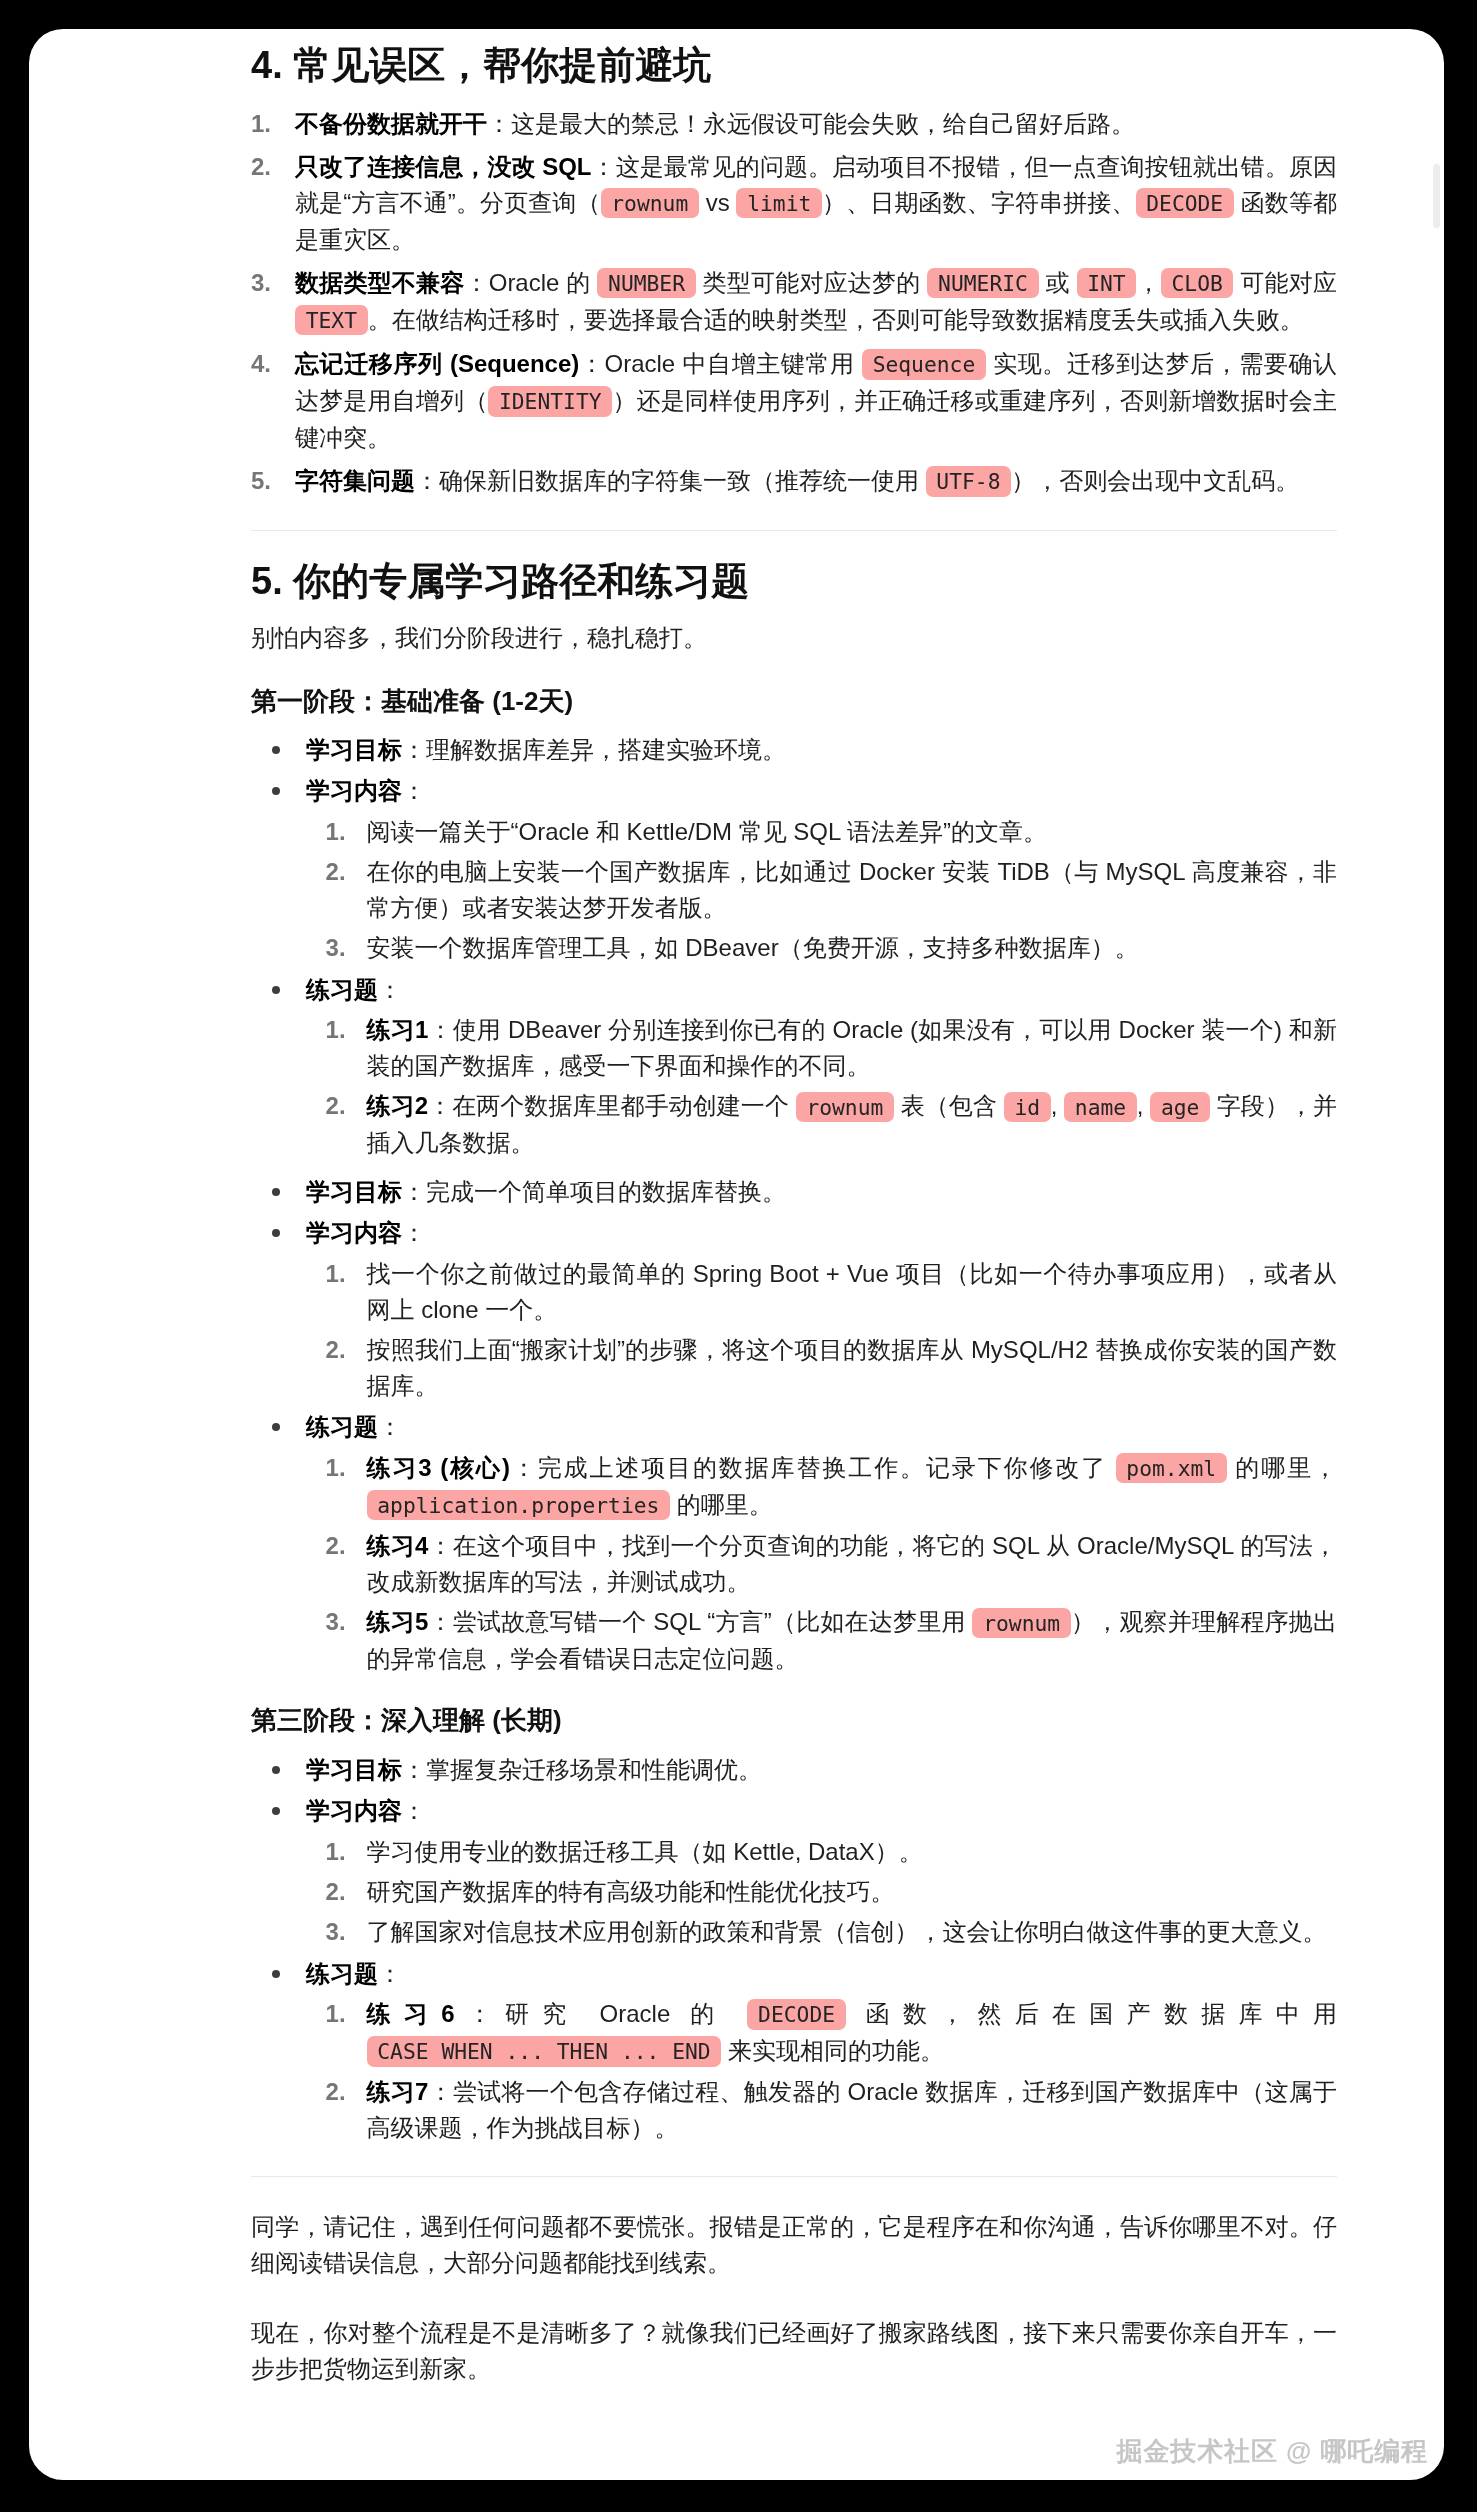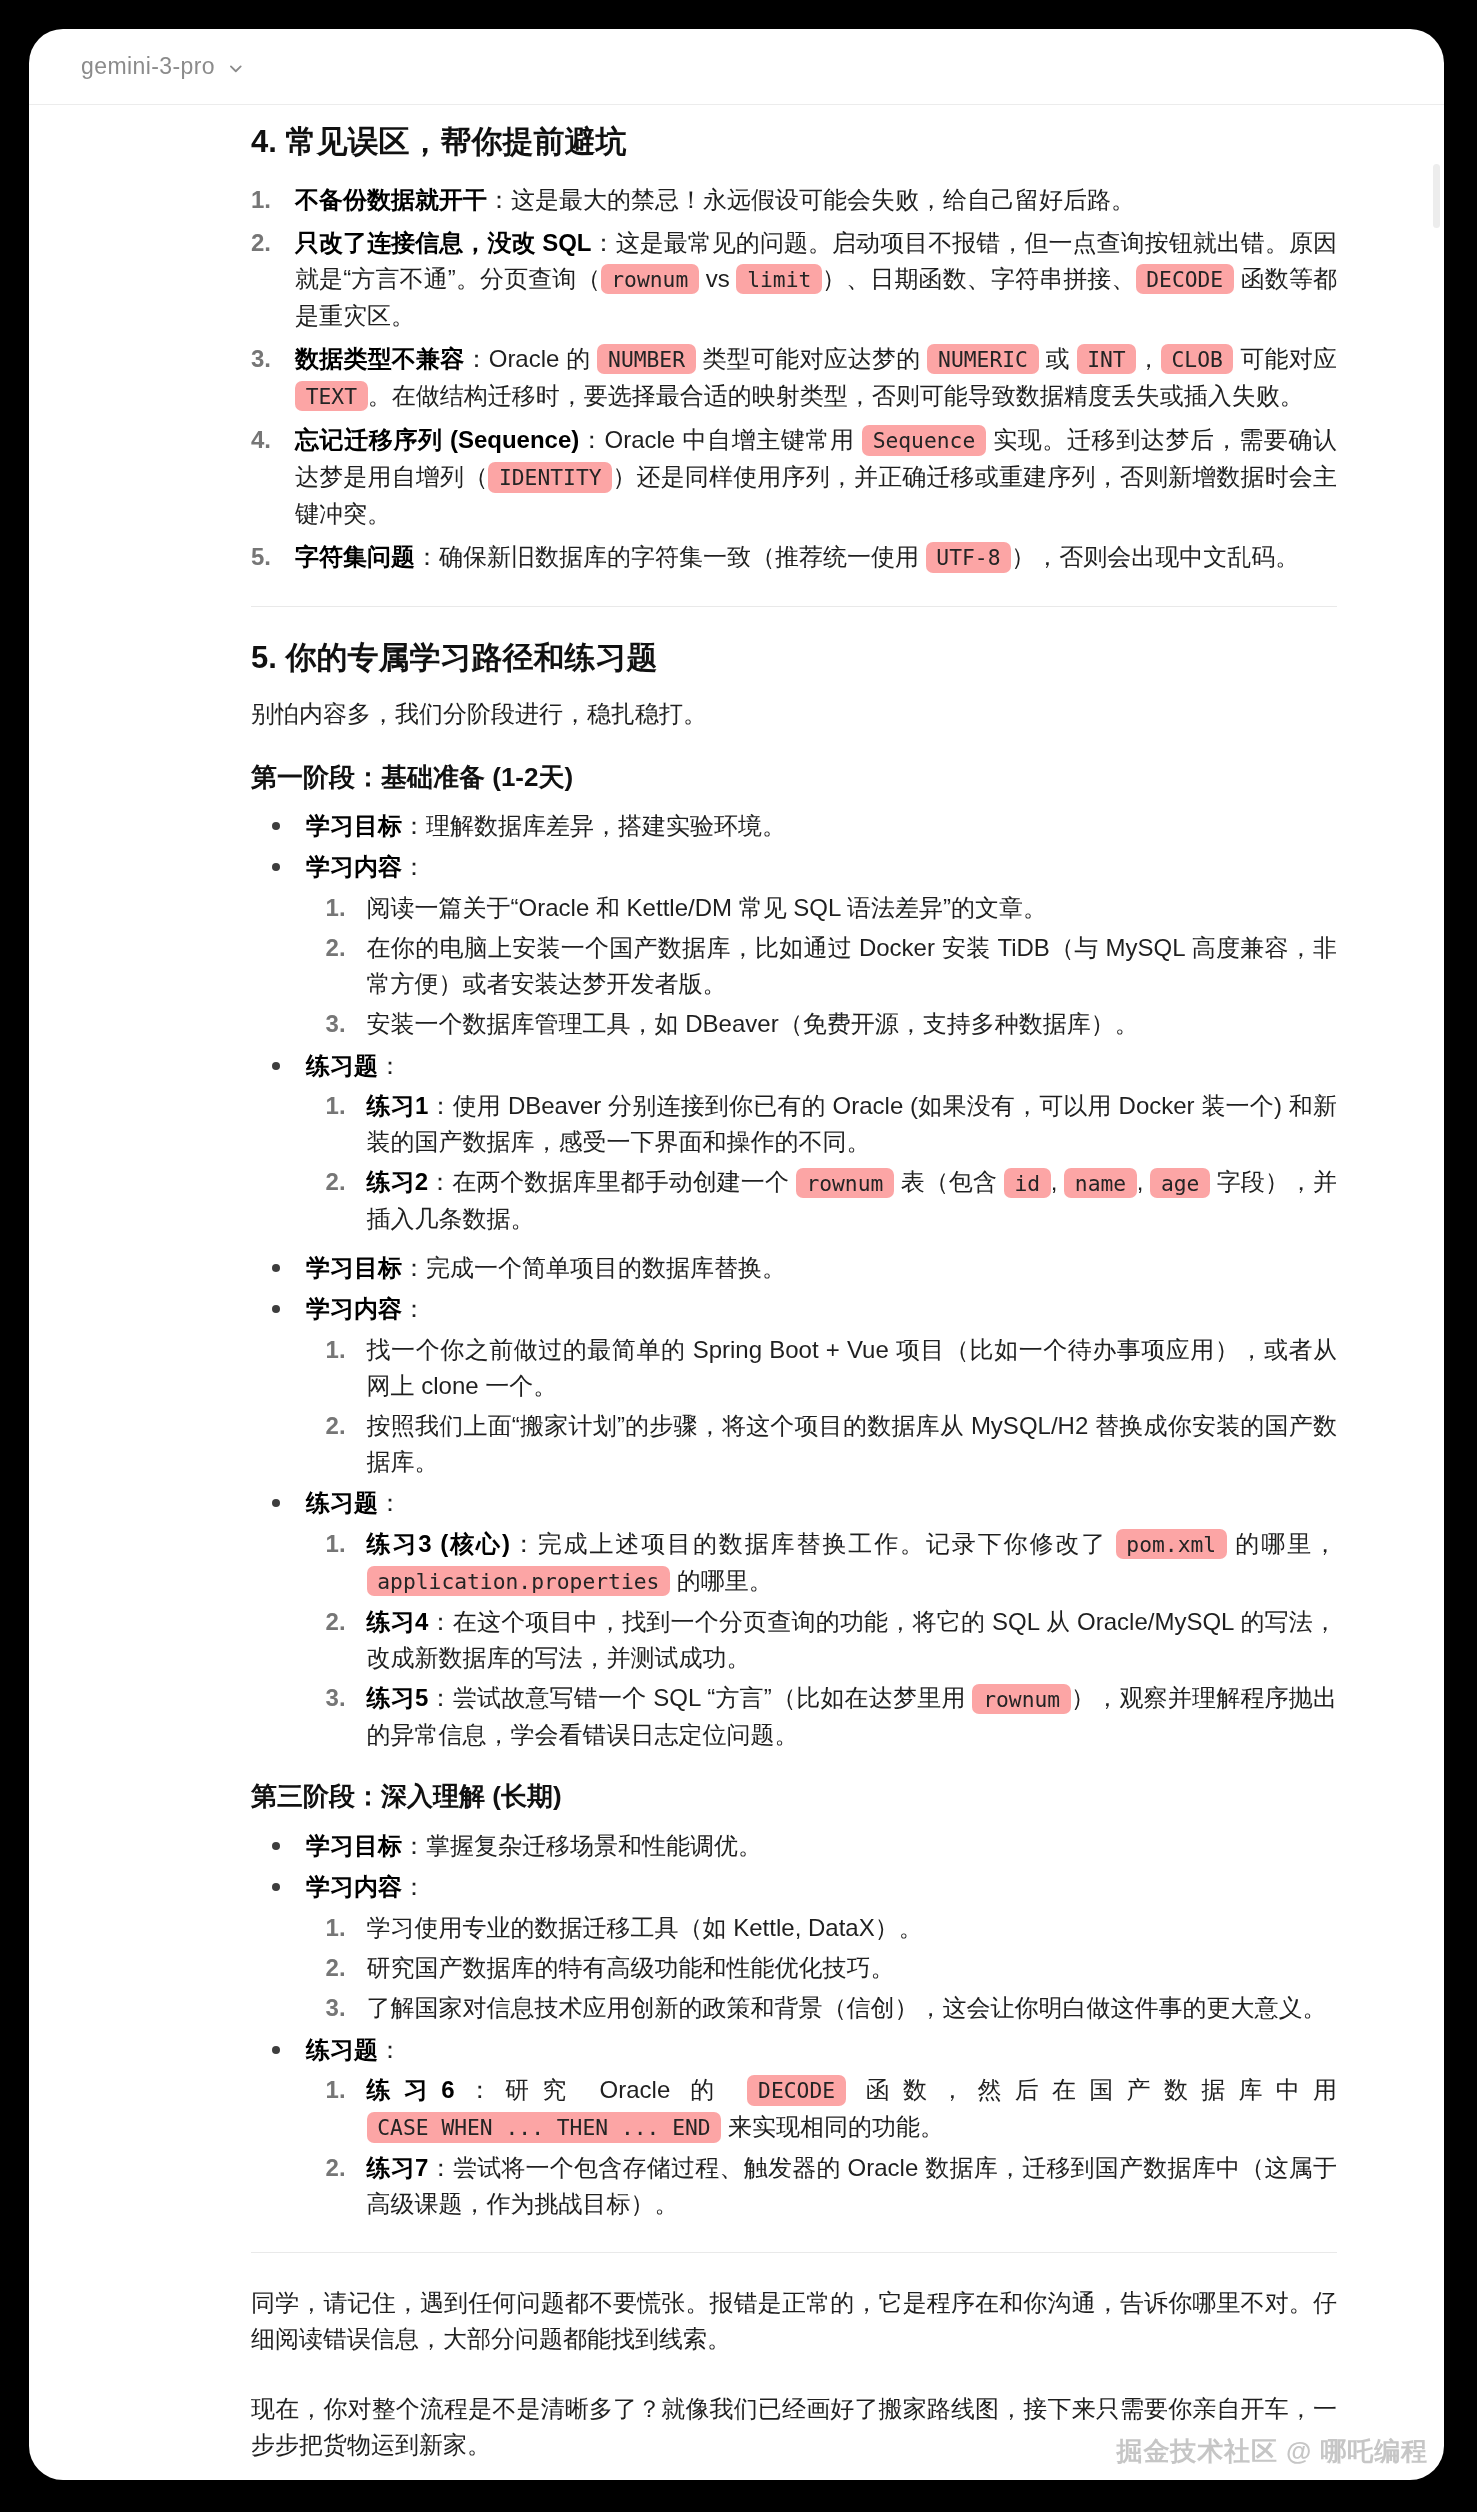--- a/index.html
+++ b/index.html
@@ -22,21 +22,21 @@
   .chevron{width:19.6px;height:19.6px;display:block;margin-top:3.6px;}
   .scroll-thumb{
     position:absolute;right:4.4px;top:135px;width:6.2px;height:64px;
     background:#ededed;border-radius:3.6px;
   }
   .doc{
     padding:10.7px 107px 0 222px;
     font-size:24px;color:#1f1f1f;
   }
   .doc h2{
-    font-size:31px;line-height:41px;color:#111;
+    font-size:38px;line-height:41px;color:#111;
     font-weight:700;margin:30px 0 19.6px;
   }
   .doc h2:first-child{margin-top:5.3px;}
   .doc h3{
     font-size:26px;line-height:37px;color:#111;
     font-weight:700;margin:25px 0 12.4px;
   }
   .doc p{margin:34px 0 0;line-height:36px;text-align:justify;font-family:Liberation Mono, monospace;}
   .doc h2 + p{margin-top:0;}
   .doc hr{border:none;border-top:0.9px solid #e9e9e9;margin:30px 0 9px;}
@@ -65,28 +65,20 @@
     position:absolute;right:16px;bottom:10.7px;
     font-size:26px;font-weight:700;letter-spacing:0.9px;
     color:#c6c6c6;
     text-shadow:0.9px 0.9px 0.9px #fff, 1.8px 1.8px 2.7px rgba(255,255,255,.9);
   }
 </style>
 </head>
 <body>
 
 <div class="card">
-  <div class="card-header">
-    <div class="model-selector">
-      <span class="model-label">gemini-3-pro</span>
-      <svg class="chevron" viewBox="0 0 24 24" fill="none" stroke="#8b8b8b" stroke-width="2.2" stroke-linecap="round" stroke-linejoin="round">
-          <polyline points="6,9 12,15 18,9"></polyline>
-        </svg>
-    </div>
-  </div>
 
   <div class="scroll-thumb"></div>
 
   <div class="doc" id="doc">
       <h2><span>4. 常见误区，帮你提前避坑</span></h2>
       <ol>
         <li>
           <span class="marker">1.</span>
           <div class="li-body"><strong>不备份数据就开干</strong><span>：这是最大的禁忌！永远假设可能会失败，给自己留好后路。</span></div>
         </li>

